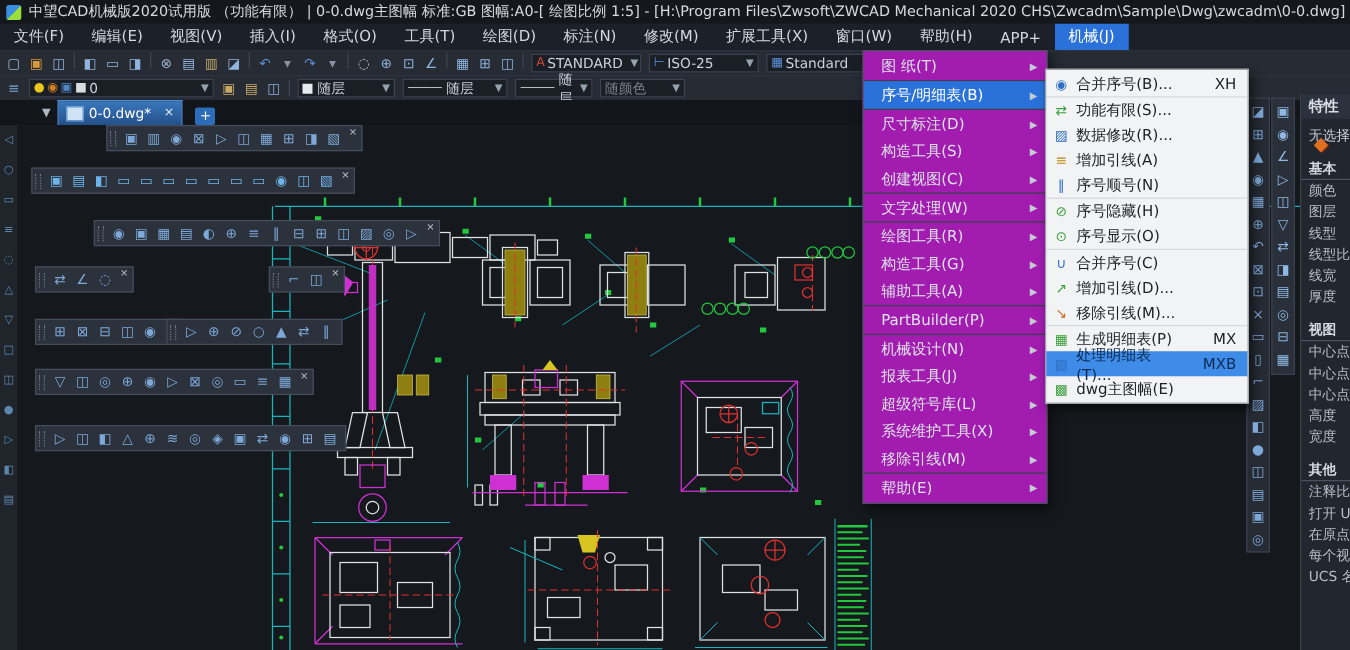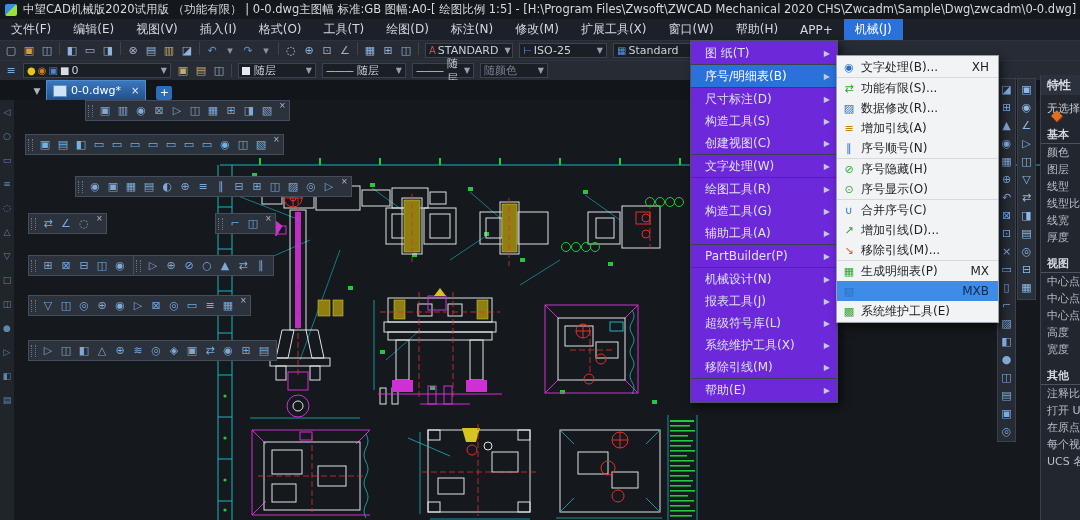--- a/index.html
+++ b/index.html
@@ -51,21 +51,21 @@
   .vcol .ticon{height:17px;line-height:17px;}
   
   .props{left:1040px;top:75px;width:40px;bottom:0;background:#22262e;border-left:1px solid #3a414d;
          overflow:hidden;z-index:6;}
   .phead{background:#2c323d;color:#d8dce3;font-size:12px;font-weight:bold;padding:2px 6px;height:16px;}
   .prow{height:17px;line-height:17px;font-size:11px;color:#b7bec8;padding-left:6px;white-space:nowrap;}
   .prow.phdr{font-weight:bold;color:#d4d9e0;border-bottom:1px solid #4a5260;margin-top:9px;width:36px;}
   .prow.psel{margin-top:5px;color:#c9cfd8;}
   .notif{left:1051px;top:106px;color:#e07020;font-size:15px;z-index:7;text-shadow:1px 1px 0 #7a2810;}
   
-  .menu{left:690px;top:40px;width:146px;background:#6d28d9;border:1px solid #4a5260;z-index:30;
+  .menu{left:690px;top:40px;width:146px;background:#a21caf;border:1px solid #4a5260;z-index:30;
         box-shadow:3px 4px 8px rgba(0,0,0,.55);padding:1px 0;}
   .mitem{height:22px;display:flex;align-items:center;padding:0 7px 0 14px;font-size:12px;color:#dde2e9;}
   .mitem.active{background:#2a72d9;color:#fff;}
   .mitem.sep{border-bottom:1px solid #3a414d;}
   .marrow{margin-left:auto;font-size:8px;color:#c3cad4;}
   .smenu{left:836px;top:55px;width:161px;background:#f2f3f5;border:1px solid #9aa0a8;z-index:31;
          box-shadow:3px 4px 8px rgba(0,0,0,.55);padding:1px 0;}
   .sitem{height:20px;display:flex;align-items:center;font-size:12px;color:#1d1f24;padding-right:9px;}
   .sitem .sicon{width:24px;text-align:center;font-size:11px;flex:none;}
   .sitem .skey{margin-left:auto;padding-left:14px;}
@@ -996,21 +996,21 @@
     <div class="mitem">
       <span>帮助(E)</span>
       <span class="marrow">▶</span>
     </div>
   </div>
 
 <div class="abs smenu">
 
     <div class="sitem sep">
       <span class="sicon" style="color: rgb(45, 111, 194);">◉</span>
-      <span>文字处理(B)...</span>
+      <span>合并序号(B)...</span>
       <span class="skey">XH</span>
     </div>
 
     <div class="sitem">
       <span class="sicon" style="color: rgb(58, 158, 58);">⇄</span>
       <span>功能有限(S)...</span>
       <span class="skey"></span>
     </div>
 
     <div class="sitem">
@@ -1062,21 +1062,22 @@
     </div>
 
     <div class="sitem">
       <span class="sicon" style="color: rgb(58, 158, 58);">▦</span>
       <span>生成明细表(P)</span>
       <span class="skey">MX</span>
     </div>
 
     <div class="sitem active">
       <span class="sicon" style="color: rgb(45, 111, 194);">▧</span>
+      <span>处理明细表(T)...</span>
       <span class="skey">MXB</span>
     </div>
 
     <div class="sitem">
       <span class="sicon" style="color: rgb(58, 158, 58);">▩</span>
-      <span>系统维护工具(E)</span>
+      <span>dwg主图幅(E)</span>
       <span class="skey"></span>
     </div>
   </div>
 
 </body></html>

